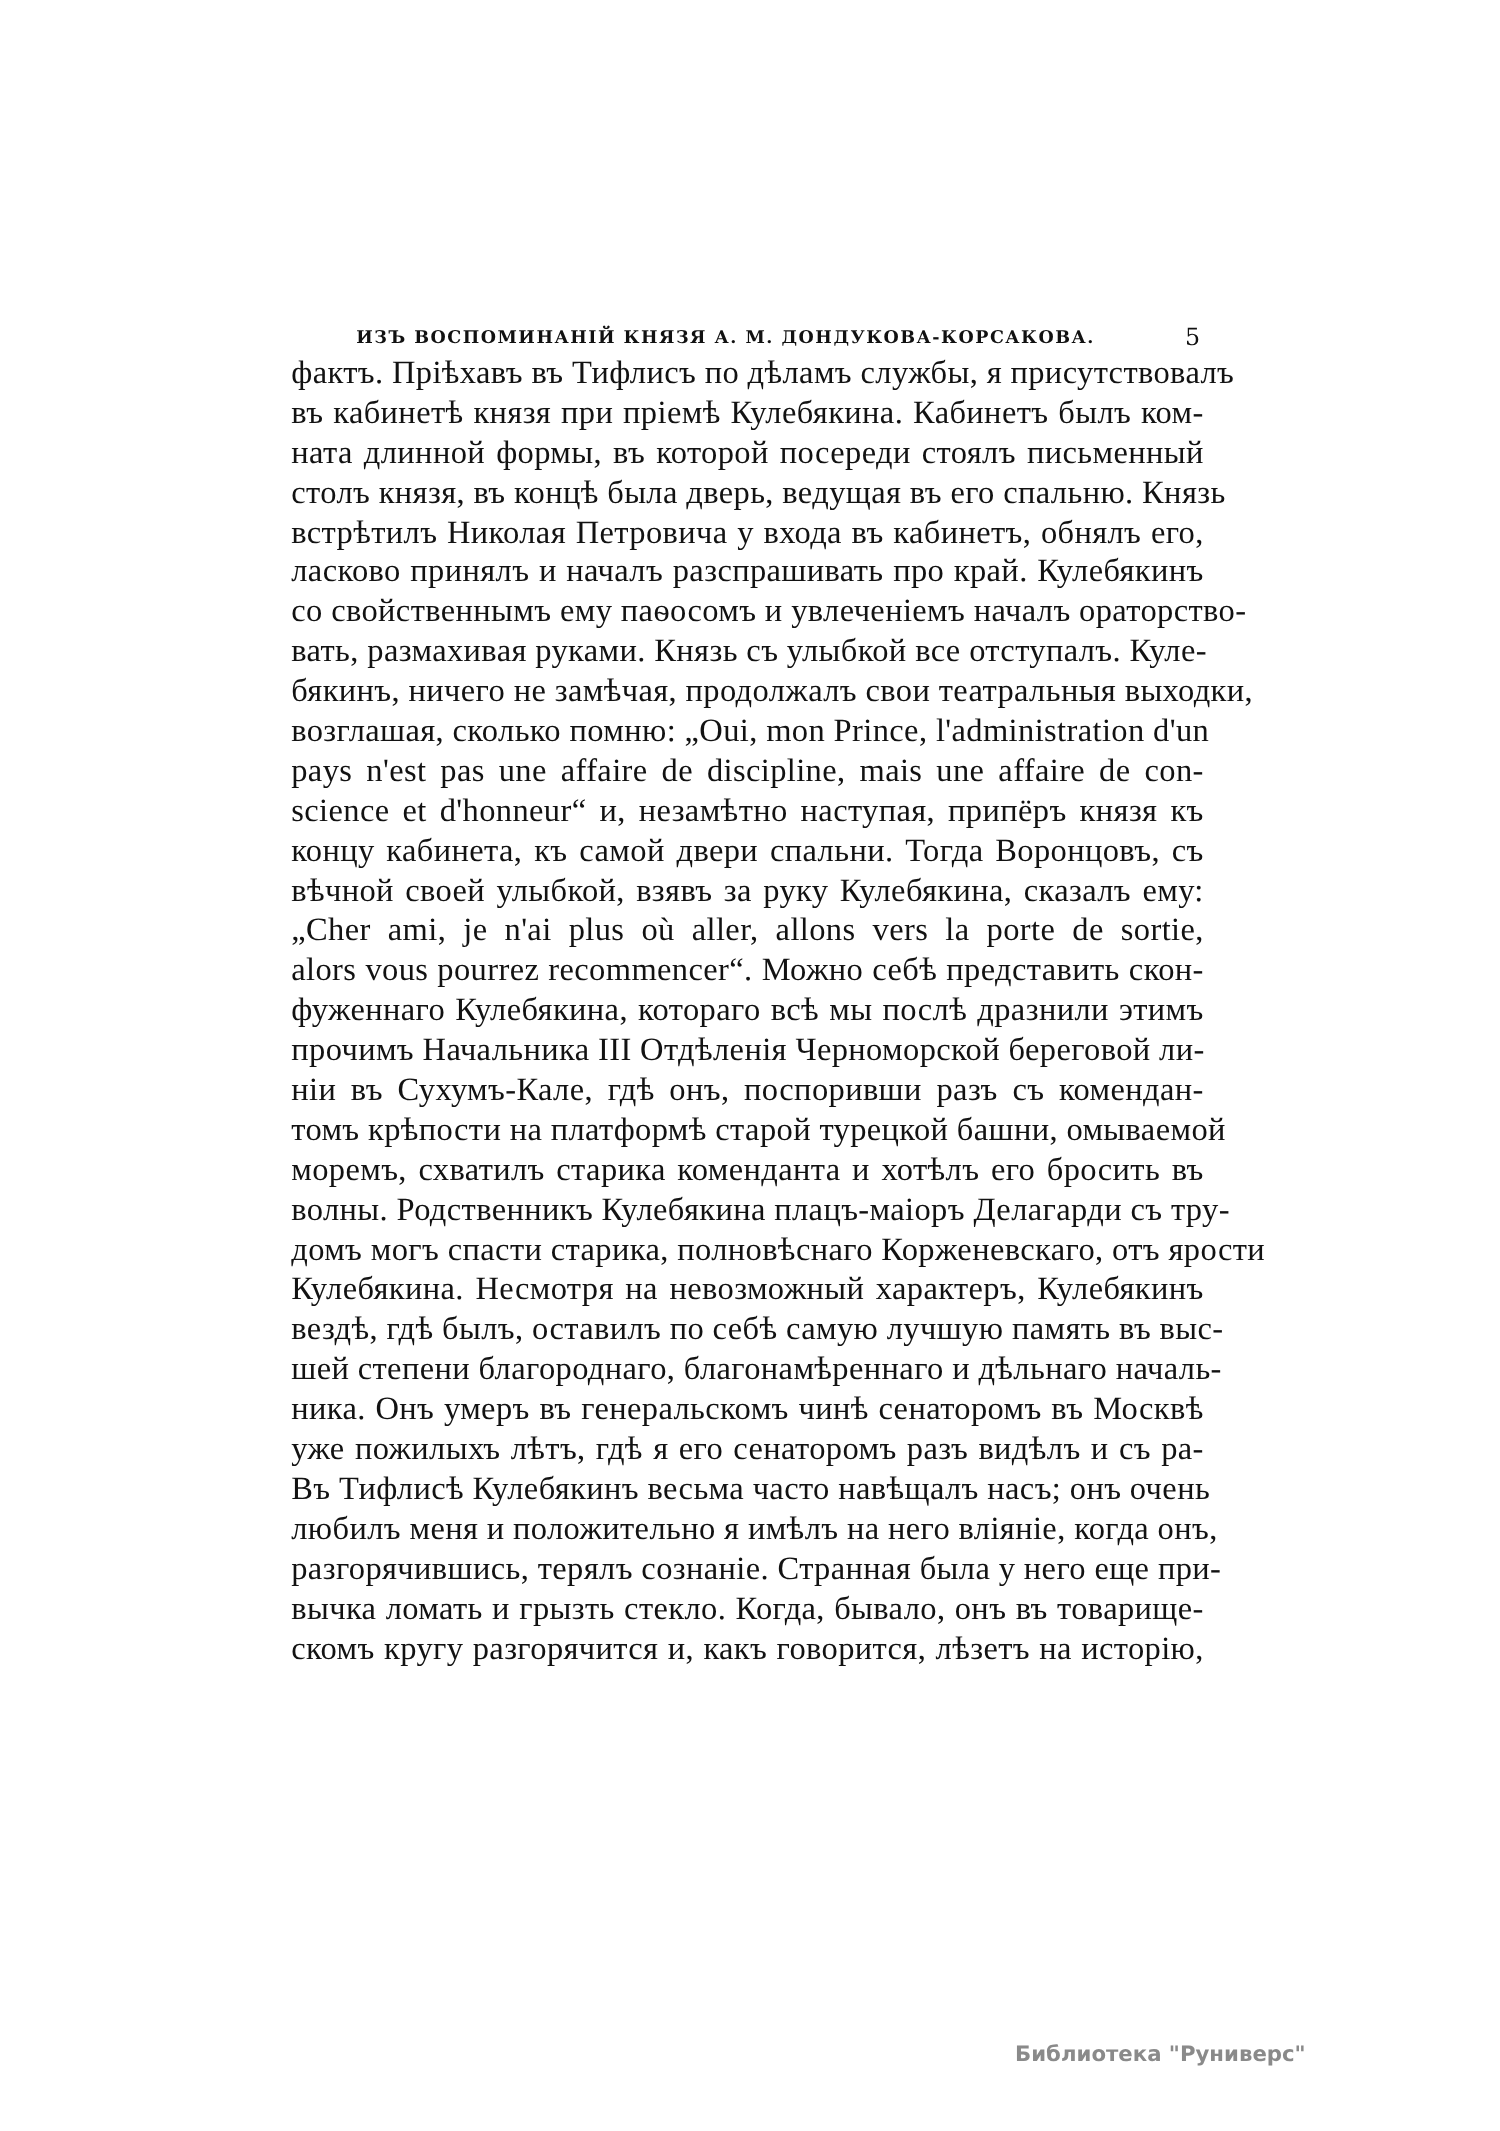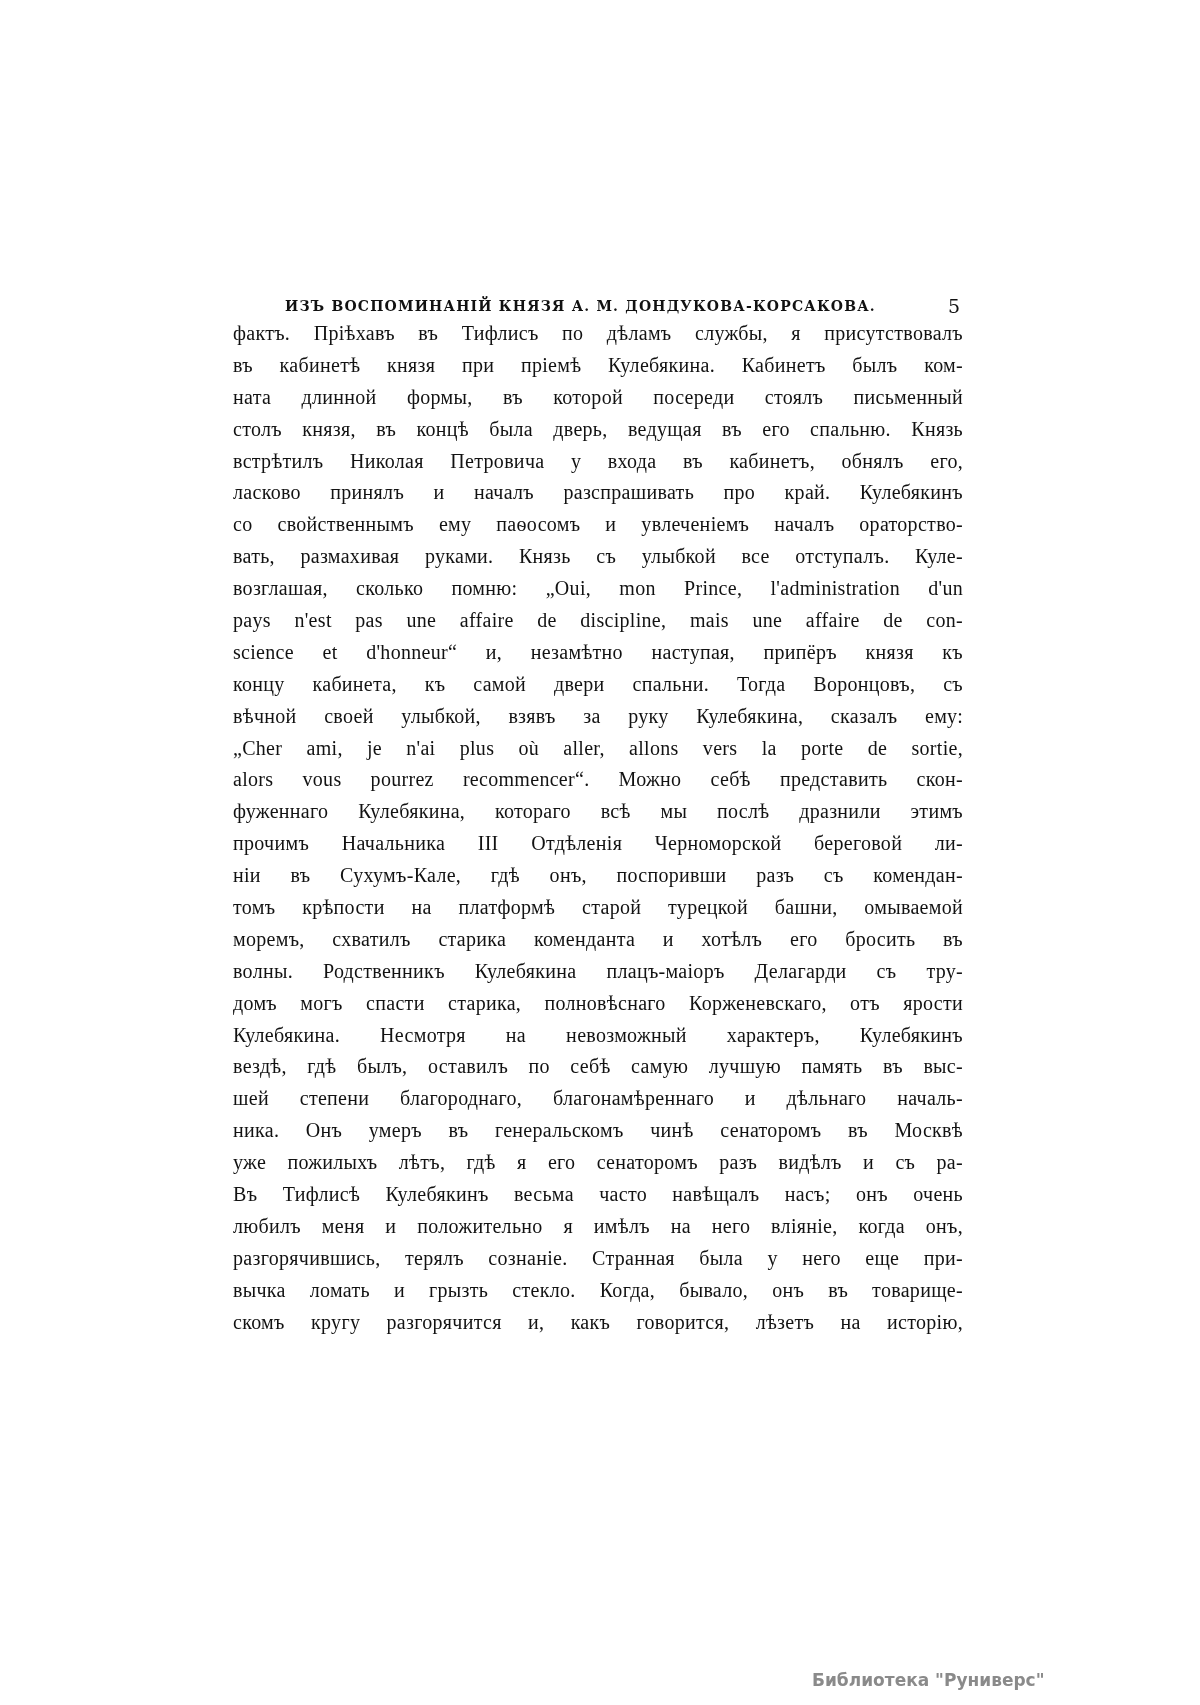--- a/index.html
+++ b/index.html
@@ -1,27 +1,27 @@
 <!DOCTYPE html>
 <html><head>
 <meta charset="utf-8">
 <style>
   html, body { margin: 0; padding: 0; background: #ffffff; }
   body { width: 1200px; height: 1705px; position: relative; overflow: hidden; }
-  .page { position: absolute; left: 0; top: 0; width: 1200px; height: 1659px; background: #ffffff; margin-top: 36px; }
+  .page { position: absolute; left: 0; top: 0; width: 1200px; height: 1659px; background: #ffffff; }
   .running-head {
     position: absolute; left: 235px; top: 262px; width: 725px;
     font-family: "DejaVu Serif", serif; font-size: 14px; letter-spacing: 1.2px;
     color: #111; font-weight: bold; text-transform: uppercase;
   }
   .running-head .title { position: absolute; left: 50px; top: 0; white-space: nowrap; }
   .running-head .pnum { position: absolute; right: 0; top: -3px; font-size: 19px; font-weight: normal; letter-spacing: 0; }
   .body-text {
     position: absolute; left: 233px; top: 282px; width: 730px;
-    font-family: "Liberation Serif", serif; font-size: 20px; line-height: 31.9px;
+    font-family: "Liberation Serif", serif; font-size: 26px; line-height: 31.9px;
     color: #121212; letter-spacing: 0.3px;
   }
   .line { display: block; white-space: nowrap; text-align: justify; text-align-last: justify; height: 31.9px; }
   .line.last { text-align-last: left; }
   .line.indent { padding-left: 55px; }
   .watermark {
     position: absolute; left: 812px; top: 1634px;
     font-family: "DejaVu Sans", sans-serif; font-weight: bold; font-size: 17px; color: #8a8a8a;
     white-space: nowrap;
   }
@@ -39,20 +39,21 @@
   <div class="body-text">
     <div>
       <span class="line">фактъ. Пріѣхавъ въ Тифлисъ по дѣламъ службы, я присутствовалъ</span>
       <span class="line">въ кабинетѣ князя при пріемѣ Кулебякина. Кабинетъ былъ ком-</span>
       <span class="line">ната длинной формы, въ которой посереди стоялъ письменный</span>
       <span class="line">столъ князя, въ концѣ была дверь, ведущая въ его спальню. Князь</span>
       <span class="line">встрѣтилъ Николая Петровича у входа въ кабинетъ, обнялъ его,</span>
       <span class="line">ласково принялъ и началъ разспрашивать про край. Кулебякинъ</span>
       <span class="line">со свойственнымъ ему паѳосомъ и увлеченіемъ началъ ораторство-</span>
       <span class="line">вать, размахивая руками. Князь съ улыбкой все отступалъ. Куле-</span>
+      <span class="line">бякинъ, ничего не замѣчая, продолжалъ свои театральныя выходки,</span>
       <span class="line">возглашая, сколько помню: „Oui, mon Prince, l'administration d'un</span>
       <span class="line">pays n'est pas une affaire de discipline, mais une affaire de con-</span>
       <span class="line">science et d'honneur“ и, незамѣтно наступая, припёръ князя къ</span>
       <span class="line">концу кабинета, къ самой двери спальни. Тогда Воронцовъ, съ</span>
       <span class="line">вѣчной своей улыбкой, взявъ за руку Кулебякина, сказалъ ему:</span>
       <span class="line">„Cher ami, je n'ai plus où aller, allons vers la porte de sortie,</span>
       <span class="line">alors vous pourrez recommencer“. Можно себѣ представить скон-</span>
       <span class="line">фуженнаго Кулебякина, котораго всѣ мы послѣ дразнили этимъ</span>
     </div>
     <div>

